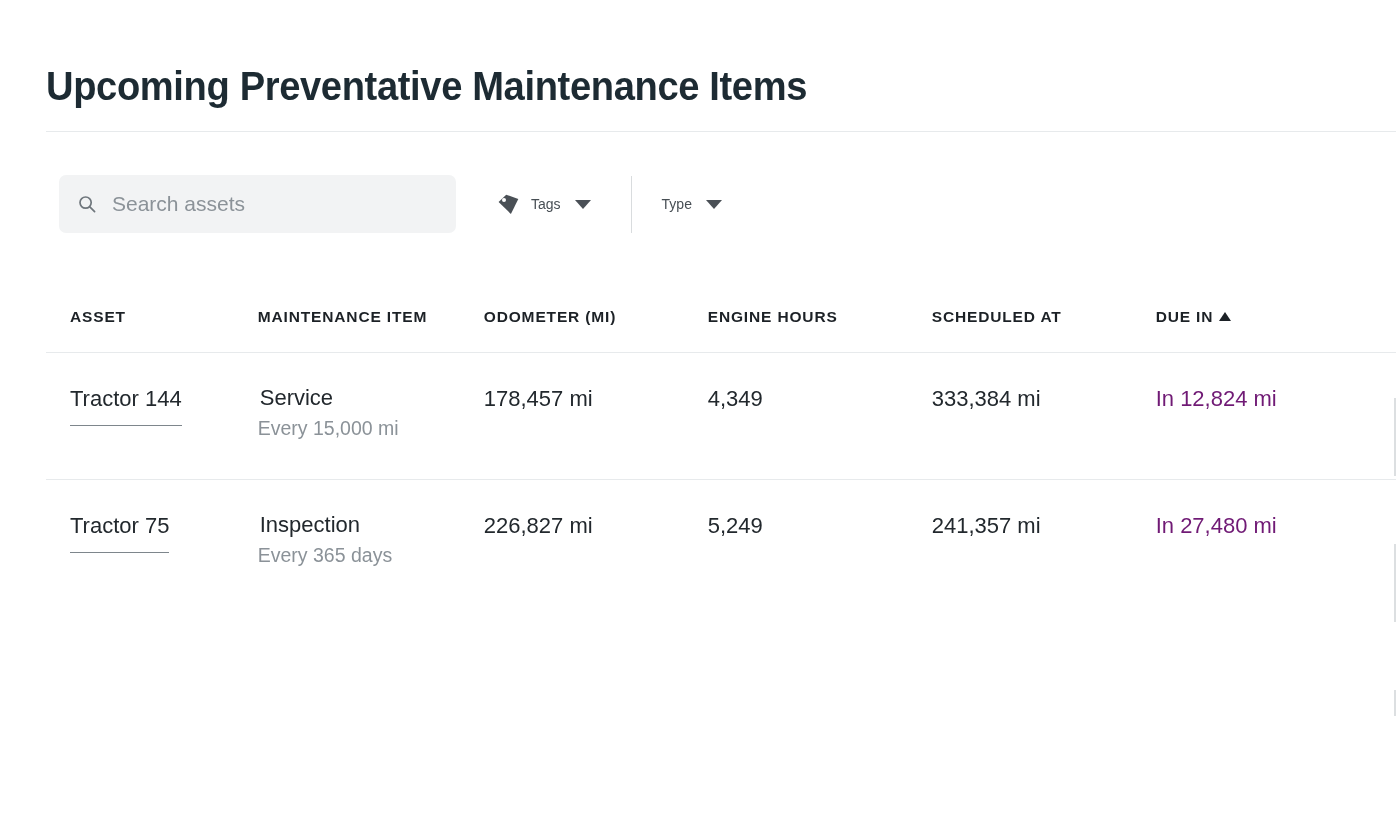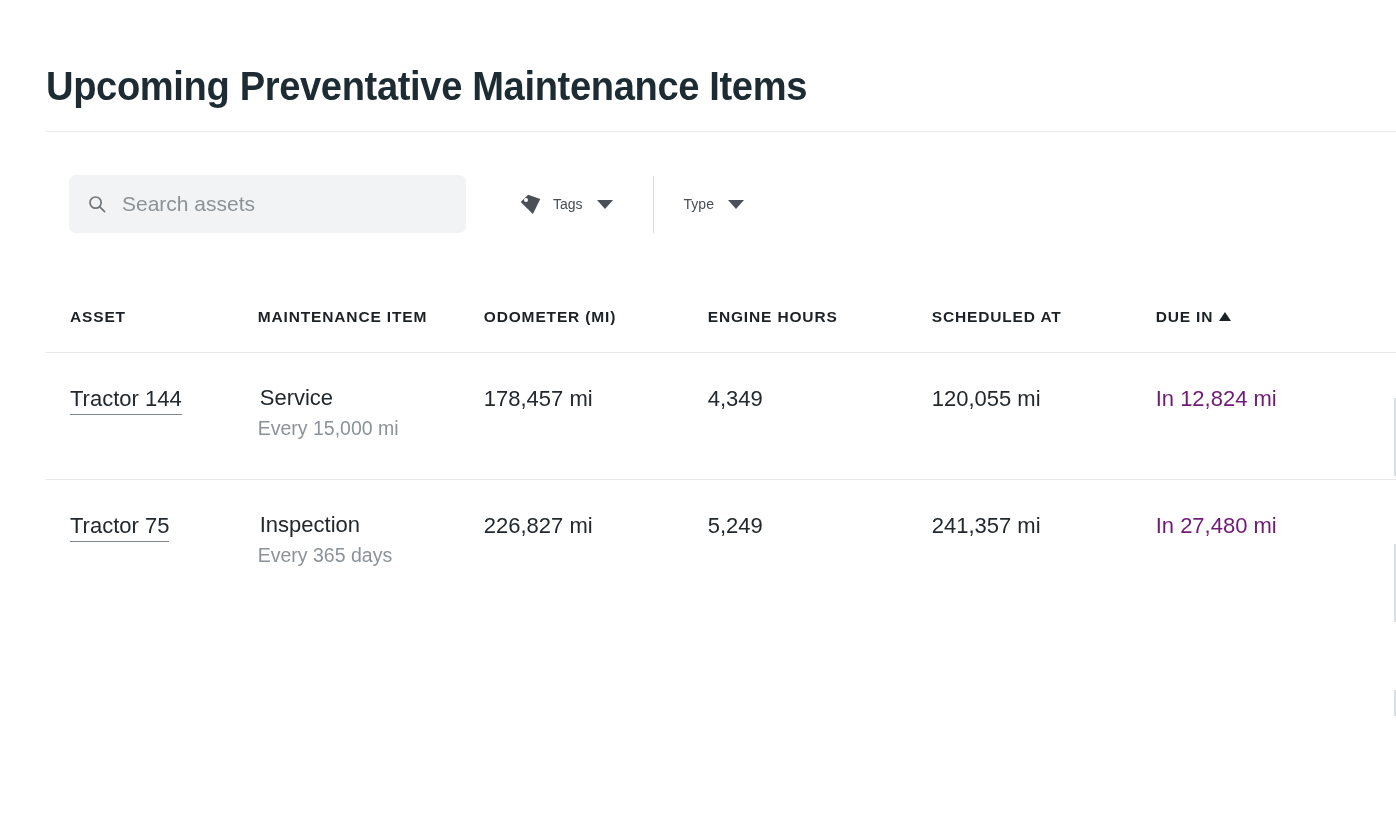--- a/index.html
+++ b/index.html
@@ -34,25 +34,24 @@
   .top-divider {
     position: absolute;
     left: 46px; top: 131px;
     width: 1350px; height: 1px;
     background: #e7eaec;
   }
 
   
   .filter-bar {
     position: absolute;
-    left: 69px; top: 175px;
+    left: 59px; top: 175px;
     height: 58px;
     display: flex;
     align-items: flex-end;
-    gap: 12px;
   }
   .search-box {
     position: relative;
     width: 397px; height: 58px;
     background: #f2f3f4;
     border-radius: 7px;
     display: flex;
     align-items: center;
   }
   .search-icon {
@@ -149,21 +148,21 @@
   .col-hours   { width: 220px; }
   .col-sched   { width: 220px; }
   .col-due     { width: 236px; margin-left: 44px; }
   th.col-asset { padding-left: 24px !important; }
   th.col-item  { padding-left: 0; }
 
   .asset-link {
     color: #22282d;
     text-decoration: none;
     border-bottom: 1.5px solid #7e868c;
-    padding-bottom: 3px;
+    padding-bottom: 14px;
     font-size: 22px;
     cursor: pointer;
   }
   .item-name {
     display: block;
     font-size: 22px;
     color: #22282d;
     margin-left: 2px;
     line-height: 1.05;
   }
@@ -265,21 +264,21 @@
       </thead>
       <tbody id="table-body">
           <tr>
             <td class="col-asset"><a class="asset-link">Tractor 144</a></td>
             <td class="col-item">
               <span class="item-name">Service</span>
               <span class="item-sub">Every 15,000 mi</span>
             </td>
             <td class="col-odo">178,457 mi</td>
             <td class="col-hours">4,349</td>
-            <td class="col-sched">120,055 mi</td>
+            <td class="col-sched">333,384 mi</td>
             <td class="col-due"><span class="due-ok">In 12,824 mi</span></td>
           </tr>
           <tr>
             <td class="col-asset"><a class="asset-link">Tractor 75</a></td>
             <td class="col-item">
               <span class="item-name">Inspection</span>
               <span class="item-sub">Every 365 days</span>
             </td>
             <td class="col-odo">226,827 mi</td>
             <td class="col-hours">5,249</td>

